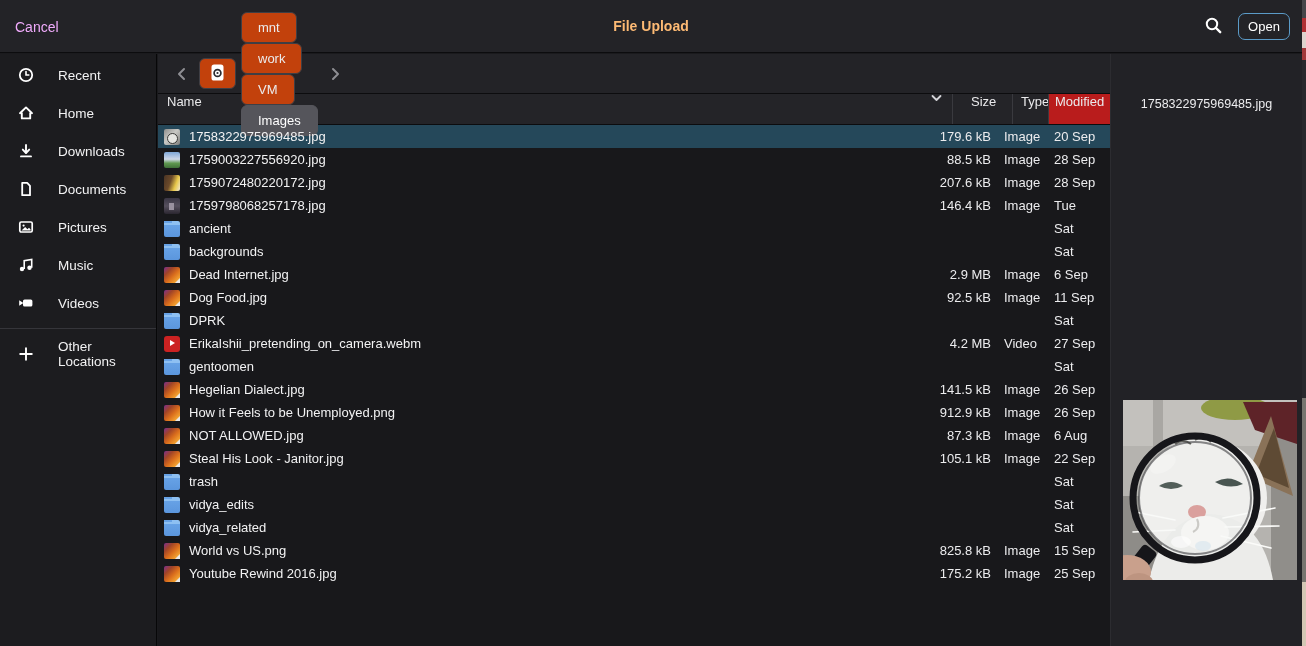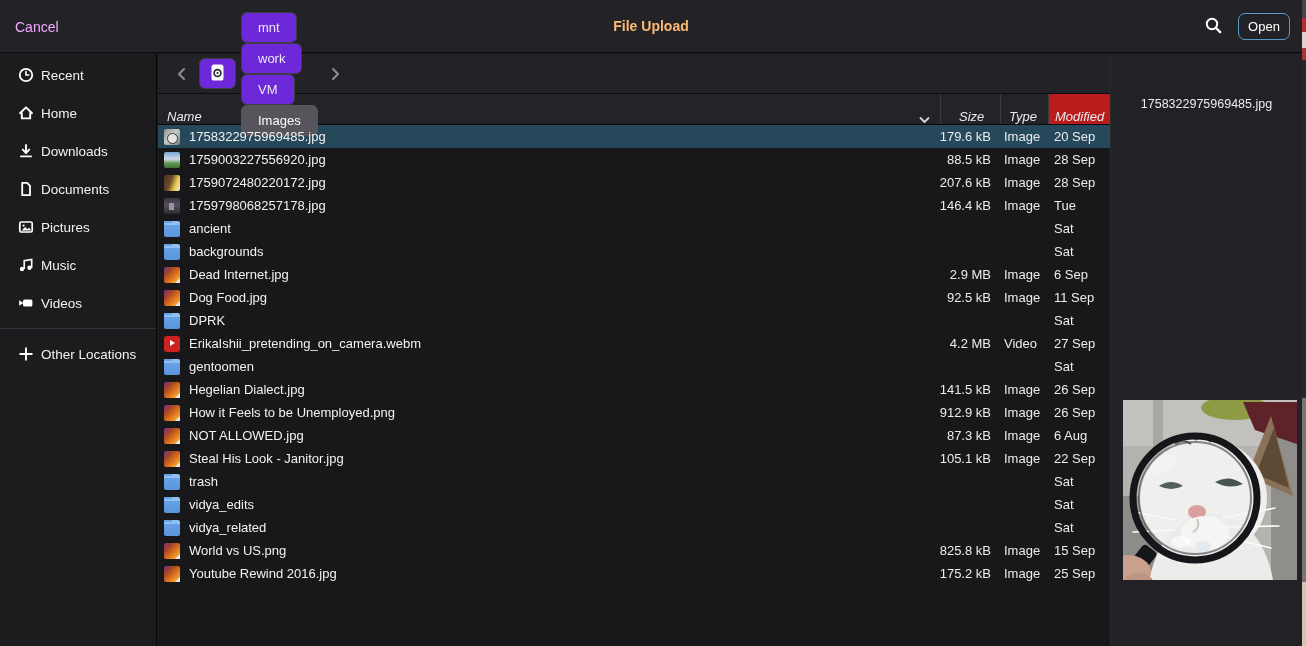--- a/index.html
+++ b/index.html
@@ -28,44 +28,44 @@
     border-left:1px solid #2c2c30; }
   .edge-strip { position:absolute; left:1302px; top:0; width:4px; height:646px; background:#28282c; }
   .edge-strip .seg1 { position:absolute; top:0; width:4px; height:18px; background:#46464a; }
   .edge-strip .seg2 { position:absolute; top:18px; width:4px; height:14px; background:#b03034; }
   .edge-strip .seg3 { position:absolute; top:32px; width:4px; height:16px; background:#ded3cd; }
   .edge-strip .seg4 { position:absolute; top:48px; width:4px; height:12px; background:#a2383a; }
   .edge-strip .seg5 { position:absolute; top:398px; width:4px; height:184px; background:#77756f; }
   .edge-strip .seg6 { position:absolute; top:582px; width:4px; height:64px; background:#d3c7b4; }
 
   
-  .side-item { height:38px; display:flex; align-items:center; padding-left:15px; gap:7px;
+  .side-item { height:38px; display:flex; align-items:center; padding-left:15px; gap:24px;
     font-size:13.5px; color:#f2f2f3; cursor:pointer; border-radius:6px; margin:0 3px; }
   .side-item svg { flex:0 0 auto; }
   .side-sep { height:1px; background:#35353a; margin:6px 0 6px 0; }
 
   
   .pathbar { height:40px; background:#232327; border-bottom:1px solid #0c0c0e;
     display:flex; align-items:center; padding-left:10px; }
   .nav-arrow { width:26px; height:32px; display:flex; align-items:center; justify-content:center;
     background:transparent; border:none; cursor:pointer; }
   .crumb { height:31px; display:flex; align-items:center; padding:0 16px; margin-left:5px;
-    background:#6d28d9; border:1px solid #3e3e44; border-radius:6px; color:#ebebec;
+    background:#c2410c; border:1px solid #3e3e44; border-radius:6px; color:#ebebec;
     font-size:13px; cursor:pointer; font-family:"Liberation Sans", sans-serif; }
   .crumb.drive { padding:0 9px; }
   .crumb.active { background:#55555b; border-color:#55555b; color:#ffffff; }
 
   
   .colheads { height:31px; display:flex; background:#242428; border-bottom:1px solid #0c0c0e;
     font-size:13px; color:#eaeaec; }
-  .colh { display:flex; align-items:flex-end; cursor:pointer;font-style:italic; }
+  .colh { display:flex; align-items:flex-start; cursor:pointer; }
   .colh.name { flex:1; padding-left:9px; }
   .colh.name .spacer { flex:1; }
   .colh.size { width:60px; padding-left:18px; border-left:1px solid #3a3a3f; }
-  .colh.type { width:48px; padding-left:8px; border-left:1px solid #3a3a3f; }
+  .colh.type { width:36px; padding-left:8px; border-left:1px solid #3a3a3f; }
   .colh.modified { width:62px; padding-left:6px; border-left:1px solid #3a3a3f; background:#b91c1c; }
 
   
   .rows { }
   .frow { height:23px; display:flex; align-items:center; font-size:13px; color:#f2f2f3; cursor:pointer; }
   .frow.selected { background:#25485a; }
   .fcell-name { flex:1; display:flex; align-items:center; gap:9px; padding-left:6px; overflow:hidden; white-space:nowrap; }
   .fcell-size { width:60px; text-align:right; padding-right:5px; color:#ececee; }
   .fcell-type { width:52px; padding-left:8px; color:#ececee; }
   .fcell-mod  { width:62px; padding-left:6px; color:#ececee; }

